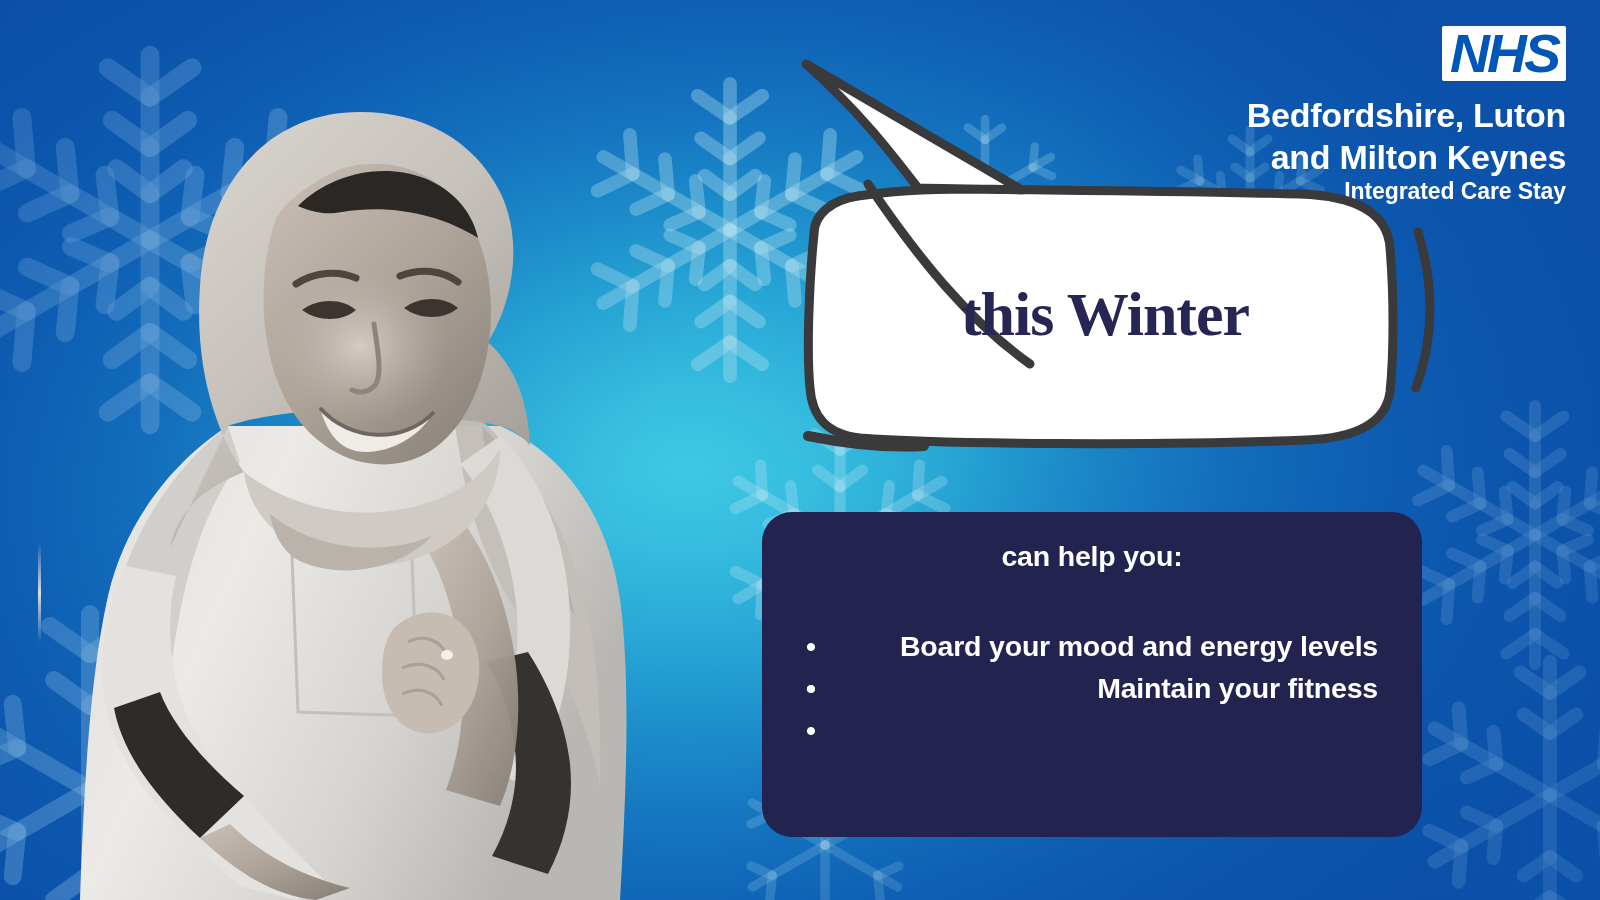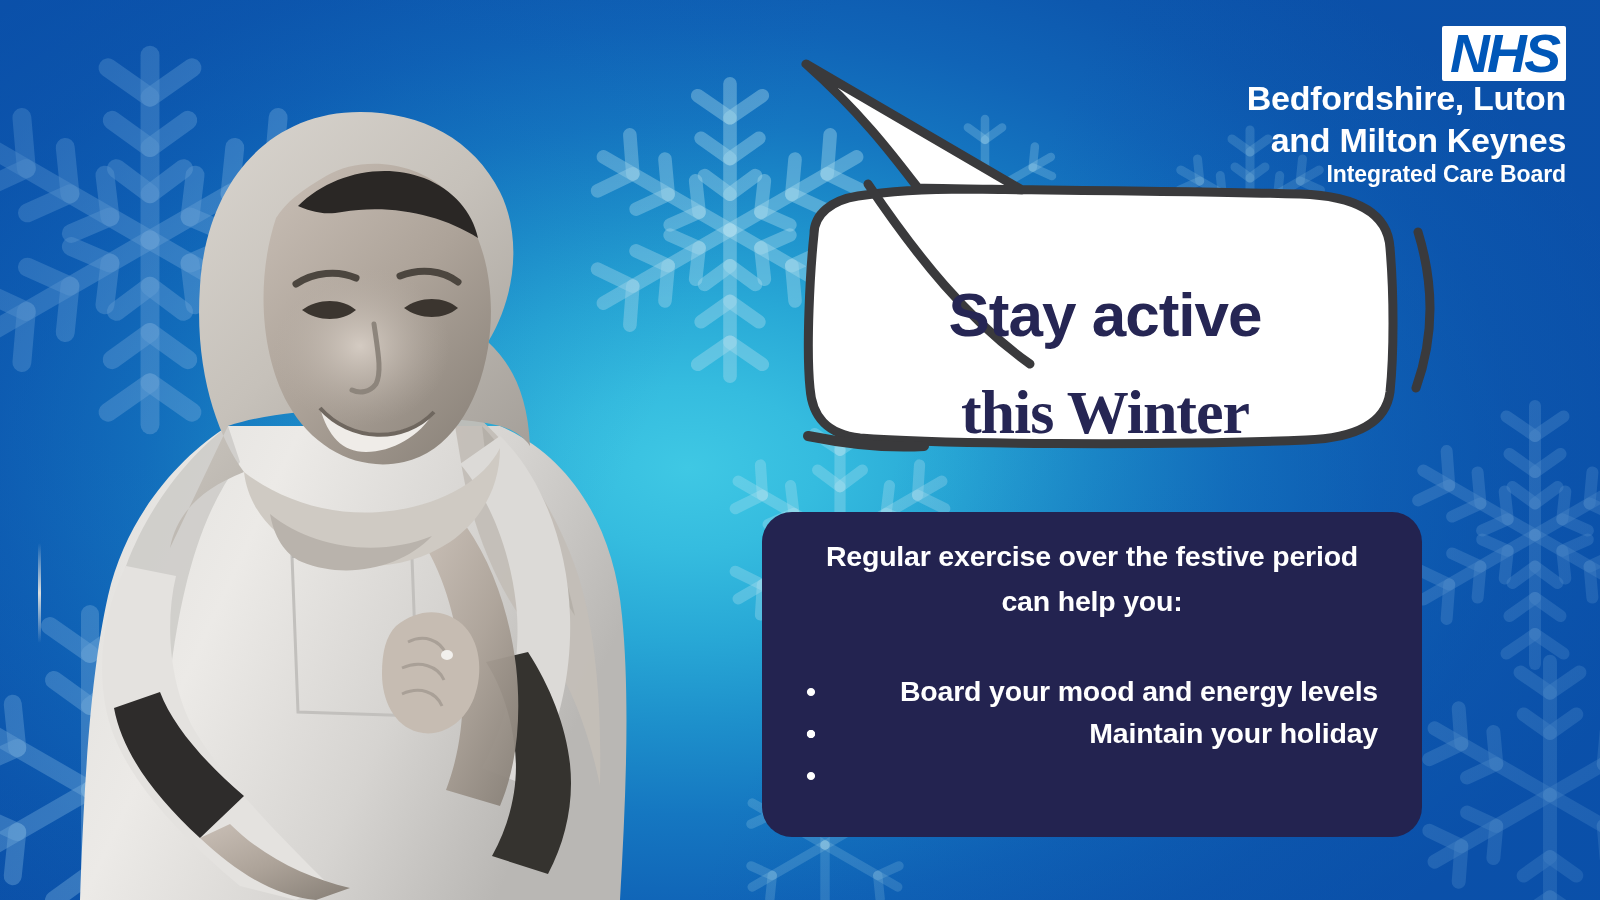--- a/index.html
+++ b/index.html
@@ -70,21 +70,21 @@
     font-style:italic;
     font-size:53px;
     letter-spacing:-2.5px;
     line-height:0.94;
     transform:scaleX(1.04);
   }
   .nhs-line1,.nhs-line2{
     color:#ffffff;font-weight:bold;
     font-size:34px;line-height:1.02;
     letter-spacing:-0.3px;
-    margin-top:0;
+    margin-top:17px;
   }
   .nhs-line2{margin-top:8px;}
   .nhs-line3{
     color:#ffffff;font-weight:bold;
     font-size:23px;line-height:1.1;
     letter-spacing:-0.1px;
     margin-top:4px;
   }
 
   
@@ -670,21 +670,21 @@
   <div style="position:absolute;left:38px;top:543px;width:3px;height:100px;
               background:linear-gradient(180deg,rgba(230,228,224,0),rgba(230,228,224,0.95),rgba(230,228,224,0));
               border-radius:2px;"></div>
 
   <div class="nhs-block">
     <div class="nhs-badge">
       <span>NHS</span>
     </div>
     <div class="nhs-line1">Bedfordshire, Luton</div>
     <div class="nhs-line2">and Milton Keynes</div>
-    <div class="nhs-line3">Integrated Care Board</div>
+    <div class="nhs-line3">Integrated Care Stay</div>
   </div>
 
   <div class="bubble-wrap">
     <svg width="730" height="420" viewBox="0 0 730 420">
 
       <path d="M74 186
                C74 166 92 152 118 148
                C168 140 230 140 282 142
                L66 16
                C120 64 152 106 178 140
@@ -696,41 +696,39 @@
                C86 386 72 368 70 340
                C66 300 70 224 74 186 Z" fill="#ffffff" stroke="#3a3a3c" stroke-width="9" stroke-linejoin="round" stroke-linecap="round"></path>
 
       <path d="M128 136 C178 210 228 272 290 316" stroke="#3a3a3c" stroke-width="9" fill="none" stroke-linecap="round"></path>
 
       <path d="M678 184 C694 236 694 290 676 340" stroke="#3a3a3c" stroke-width="9" fill="none" stroke-linecap="round"></path>
 
       <path d="M68 388 C108 396 152 400 184 398" stroke="#3a3a3c" stroke-width="10" fill="none" stroke-linecap="round"></path>
     </svg>
     <div class="bubble-text">
-      <span>Stay active</span>
       <span class="l2">this Winter</span>
     </div>
   </div>
 
   <div class="card">
     <div class="card-head">
-      <div>Regular exercise over the festive period</div>
       <div>can help you:</div>
     </div>
     <ul class="card-list">
       <li>
         <span class="bullet">•</span>
         <span>Board your mood and energy levels</span>
       </li>
       <li>
         <span class="bullet">•</span>
       </li>
       <li>
         <span class="bullet">•</span>
-        <span>Maintain your holiday</span>
+        <span>Maintain your fitness</span>
       </li>
       <li>
         <span class="bullet">•</span>
       </li>
     </ul>
   </div>
 
 </div>
 
 </body></html>

